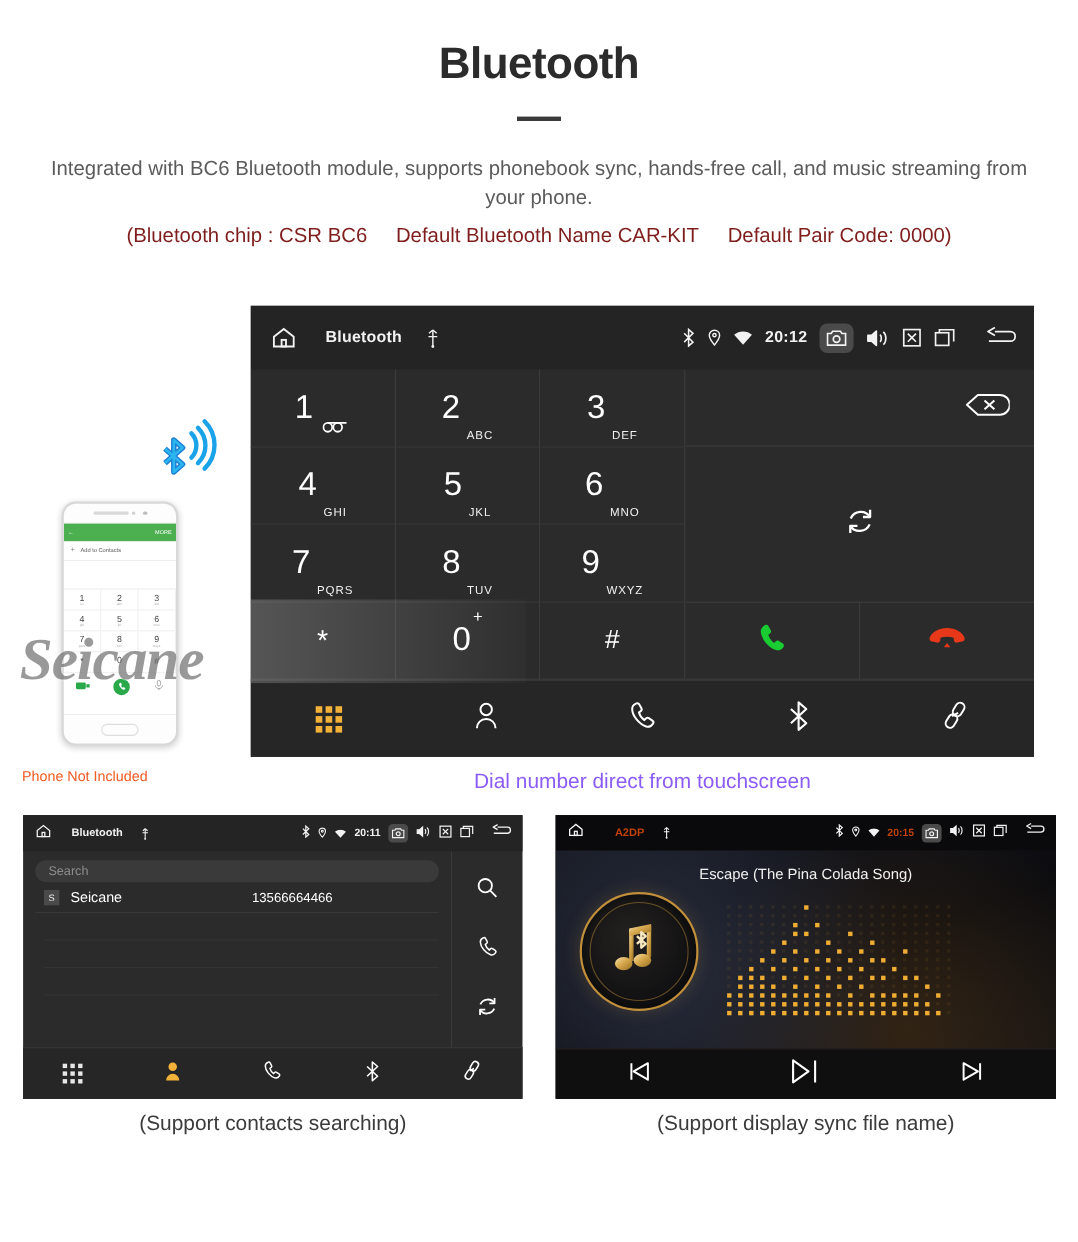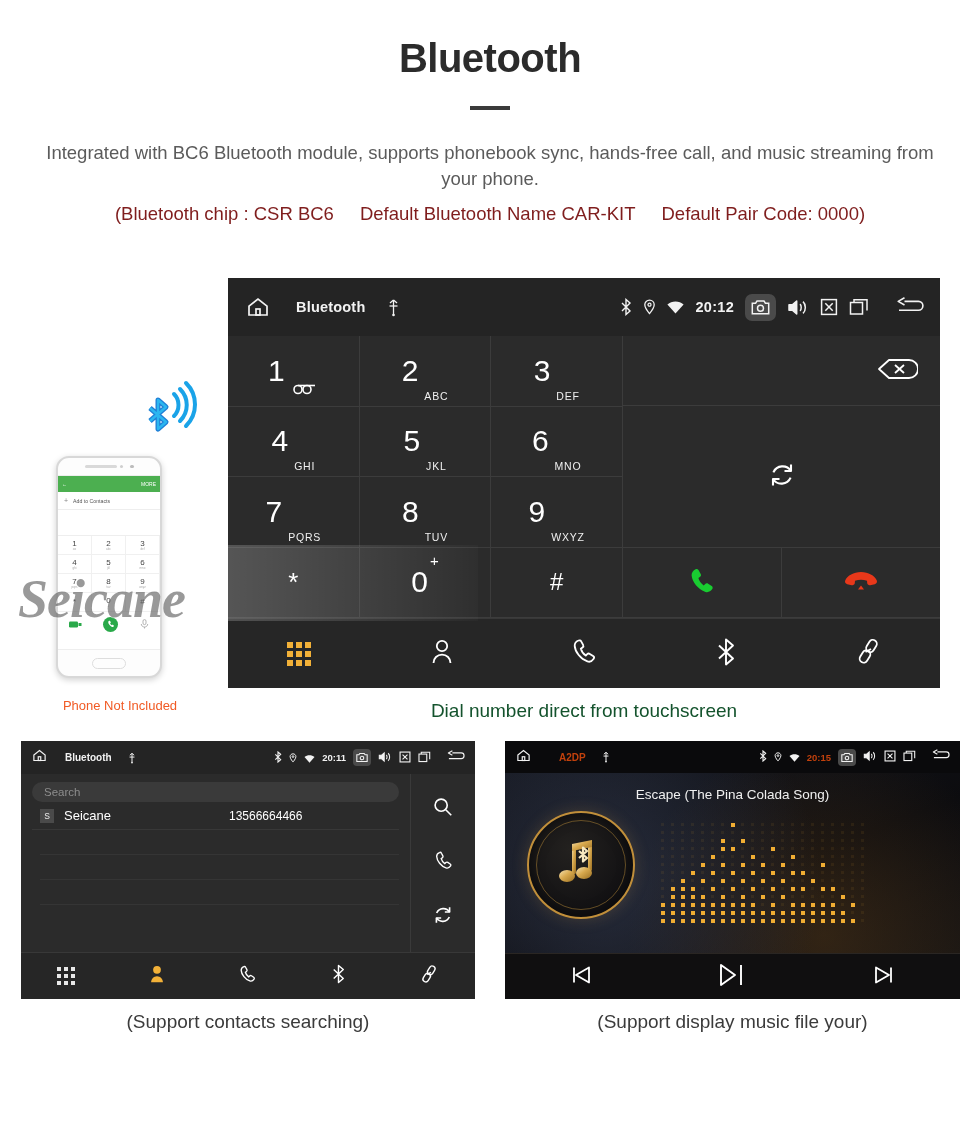--- a/index.html
+++ b/index.html
@@ -171,27 +171,27 @@
     color:#444;
   }
   .ph-k b { font-size: 8px; font-weight: 400; line-height:1; }
   .ph-k s { font-size: 3px; text-decoration:none; color:#aaa; line-height:1;}
   .ph-actions { height: 24px; display:flex; align-items:center; justify-content:space-around; }
   .ph-callbtn { width: 15px; height: 15px; border-radius:50%; background:#2aa94a; display:flex;align-items:center;justify-content:center;}
   .ph-home { height: 26px; display:flex;align-items:center;justify-content:center; }
   .ph-hbtn { width: 34px; height: 11px; border:1px solid #ddd; border-radius:6px; }
   .phone-not {
     position: absolute; left: 0; top: 320px; width: 200px;
-    text-align: center; color: #f15a24; font-size: 13px;
+    text-align: left; color: #f15a24; font-size: 13px;
   }
 
   
   .cap-main {
     position: absolute; left: 228px; top: 700px; width: 712px;
-    text-align: center; font-size: 19px; color: #14532d;
+    text-align: center; font-size: 19px; color: #8b5cf6;
   }
   .cap-bottom {
     position: absolute; top: 1008px; font-size: 19px; color: #3b3b3b;
     text-align: center; line-height: 1.45;
   }
   .cap-left { left: 21px; width: 454px; }
   .cap-right { left: 505px; width: 455px; }
 
   
   .pb {
@@ -1301,16 +1301,16 @@
           <svg width="24" height="22" viewBox="0 0 24 22" stroke="#fff" stroke-width="1.8" fill="none" stroke-linejoin="round">
             <path d="M4 3.5 17 11 4 18.5z"></path>
               <line x1="19" y1="3.5" x2="19" y2="18.5"></line>
           </svg>
         </span>
       </div>
     </div>
   </div>
 
   <div class="cap-bottom cap-right">
-    <div>(Support display music file your)</div>
+    <div>(Support display sync file name)</div>
   </div>
 
 </div>
 
 </body></html>

